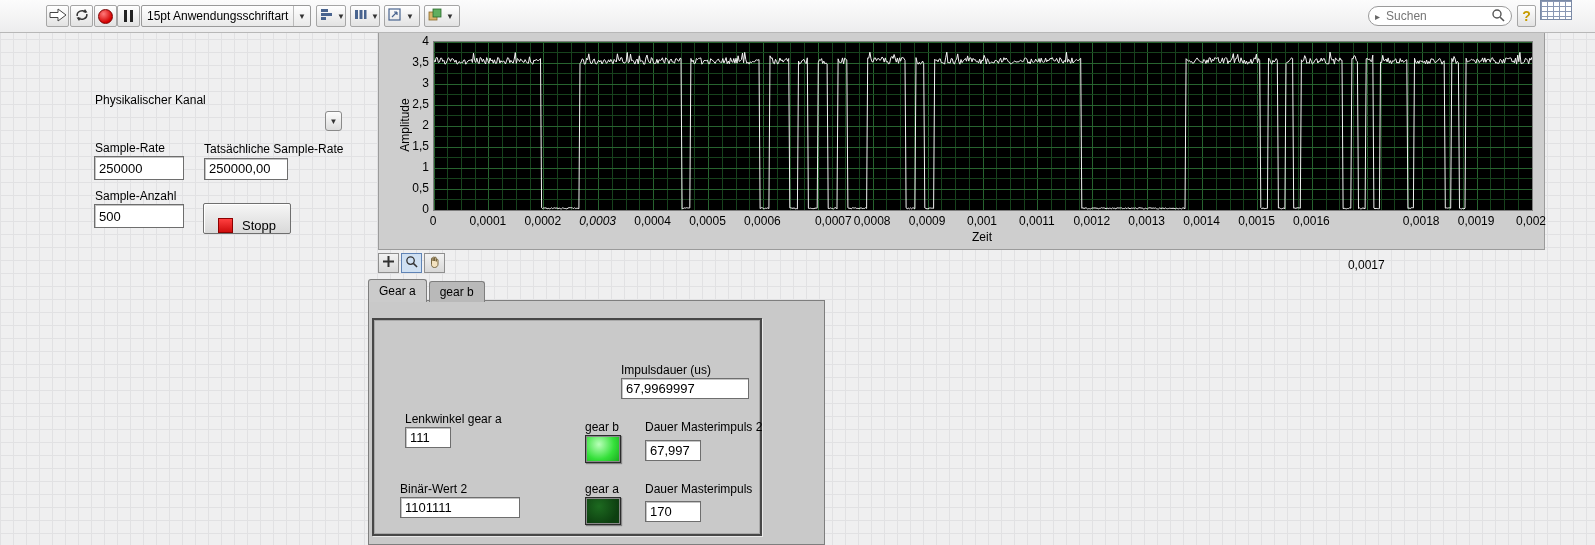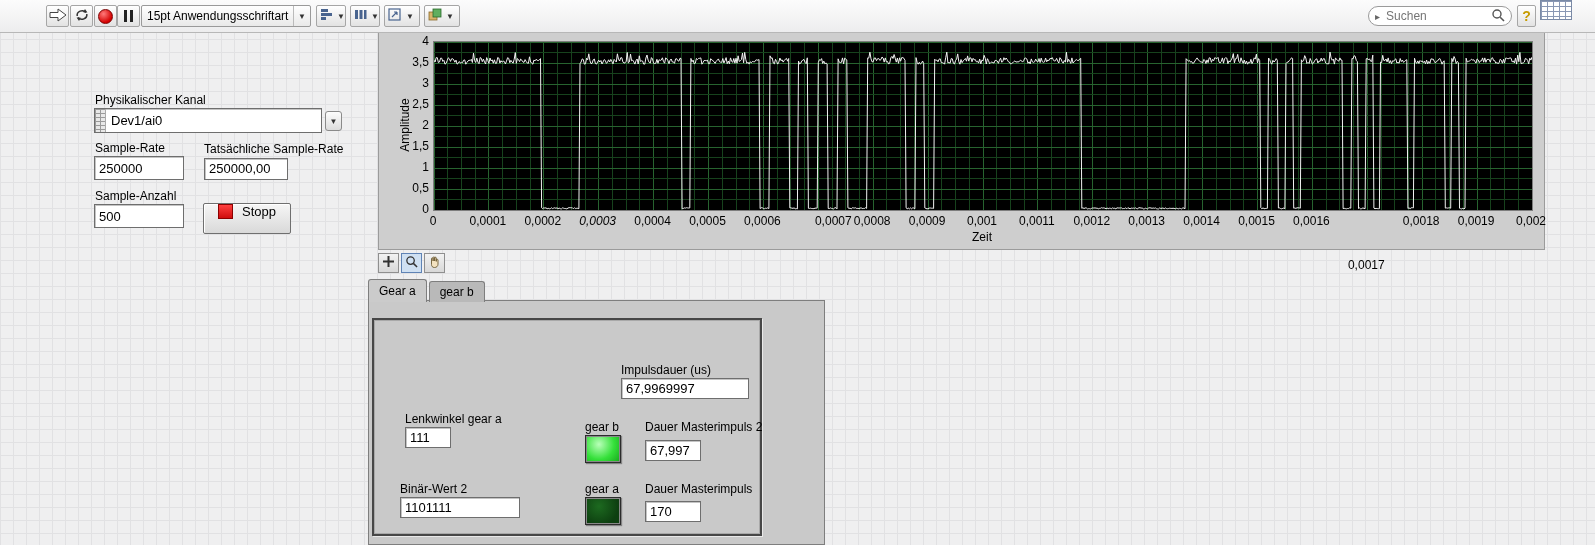--- a/index.html
+++ b/index.html
@@ -38,21 +38,21 @@
   .lbl{position:absolute;font-size:12px;white-space:nowrap;}
   .field{position:absolute;background:#fff;border:1px solid #6e6e6e;box-shadow:inset 1px 1px 0 #c4c4c4;
     padding:2px 4px;font-size:13px;box-sizing:border-box;font-family:"Liberation Sans",sans-serif;color:#000;}
   input.field{outline:none;}
   .io-icon{position:absolute;width:10px;top:1px;bottom:1px;left:1px;
     background-image:linear-gradient(90deg,#9a9a9a 1px,transparent 1px),linear-gradient(#9a9a9a 1px,transparent 1px);
     background-size:5px 4px;background-color:#e8e8e8;border-right:1px solid #aaa;}
   .combo-btn{position:absolute;width:17px;height:20px;border:1px solid #8a8a8a;border-radius:3px;
     background:linear-gradient(#fdfdfd,#dcdcdc);display:flex;align-items:center;justify-content:center;font-size:8px;color:#333;box-sizing:border-box;cursor:pointer;}
   .stop-btn{position:absolute;left:203px;top:203px;width:88px;height:31px;border:1px solid #6f6f6f;border-radius:2px;
-    background:linear-gradient(#f6f6f6,#d9d9d9);box-shadow:inset 1px 1px 0 #fff;display:flex;align-items:flex-start;justify-content:center;gap:9px;
+    background:linear-gradient(#f6f6f6,#d9d9d9);box-shadow:inset 1px 1px 0 #fff;display:flex;align-items:flex-end;justify-content:center;gap:9px;
     font-size:13px;cursor:pointer;box-sizing:border-box;}
   .stop-square{display:block;width:13px;height:13px;background:linear-gradient(#ff4040,#cf0d0d);border:1px solid #8c0000;}
   
   .graph{position:absolute;left:378px;top:26px;width:1167px;height:224px;background:#cecece;border:1px solid #9b9b9b;box-sizing:border-box;}
   .plot{position:absolute;left:54px;top:14px;width:1098px;height:168px;background:#000;border:1px solid #7d7d7d;box-sizing:content-box;}
   .plot svg{display:block;width:1098px;height:168px;}
   .ylabel{position:absolute;left:26px;top:98px;transform:translate(-50%,-50%) rotate(-90deg);font-size:12px;}
   .y-ticks{position:absolute;left:16px;top:14px;width:34px;height:168px;}
   .y-tick{position:absolute;right:0;font-size:12px;line-height:14px;}
   .x-ticks{position:absolute;left:54px;top:187px;width:1098px;height:15px;}
@@ -160,24 +160,20 @@
           </svg>
       </span>
     </div>
     <div class="help-btn">
       <span>?</span>
     </div>
     <div class="corner-grid"></div>
   </div>
 
   <div class="lbl" style="left:95px;top:93px">Physikalischer Kanal</div>
-  <div style="position:absolute;left:94px;top:108px;width:228px;height:25px">
-    <input class="field" style="left: 0px; top: 0px; width: 228px; height: 25px; padding-left: 16px;" value="Dev1/ai0">
-    <div class="io-icon"></div>
-  </div>
   <div class="combo-btn" style="left:325px;top:111px">
     <span>▼</span>
   </div>
 
   <div class="lbl" style="left:95px;top:141px">Sample-Rate</div>
   <input class="field" style="left: 94px; top: 156px; width: 90px; height: 24px;" value="250000">
 
   <div class="lbl" style="left:204px;top:142px">Tatsächliche Sample-Rate</div>
   <div class="field" style="left:204px;top:158px;width:84px;height:22px">250000,00</div>
 

